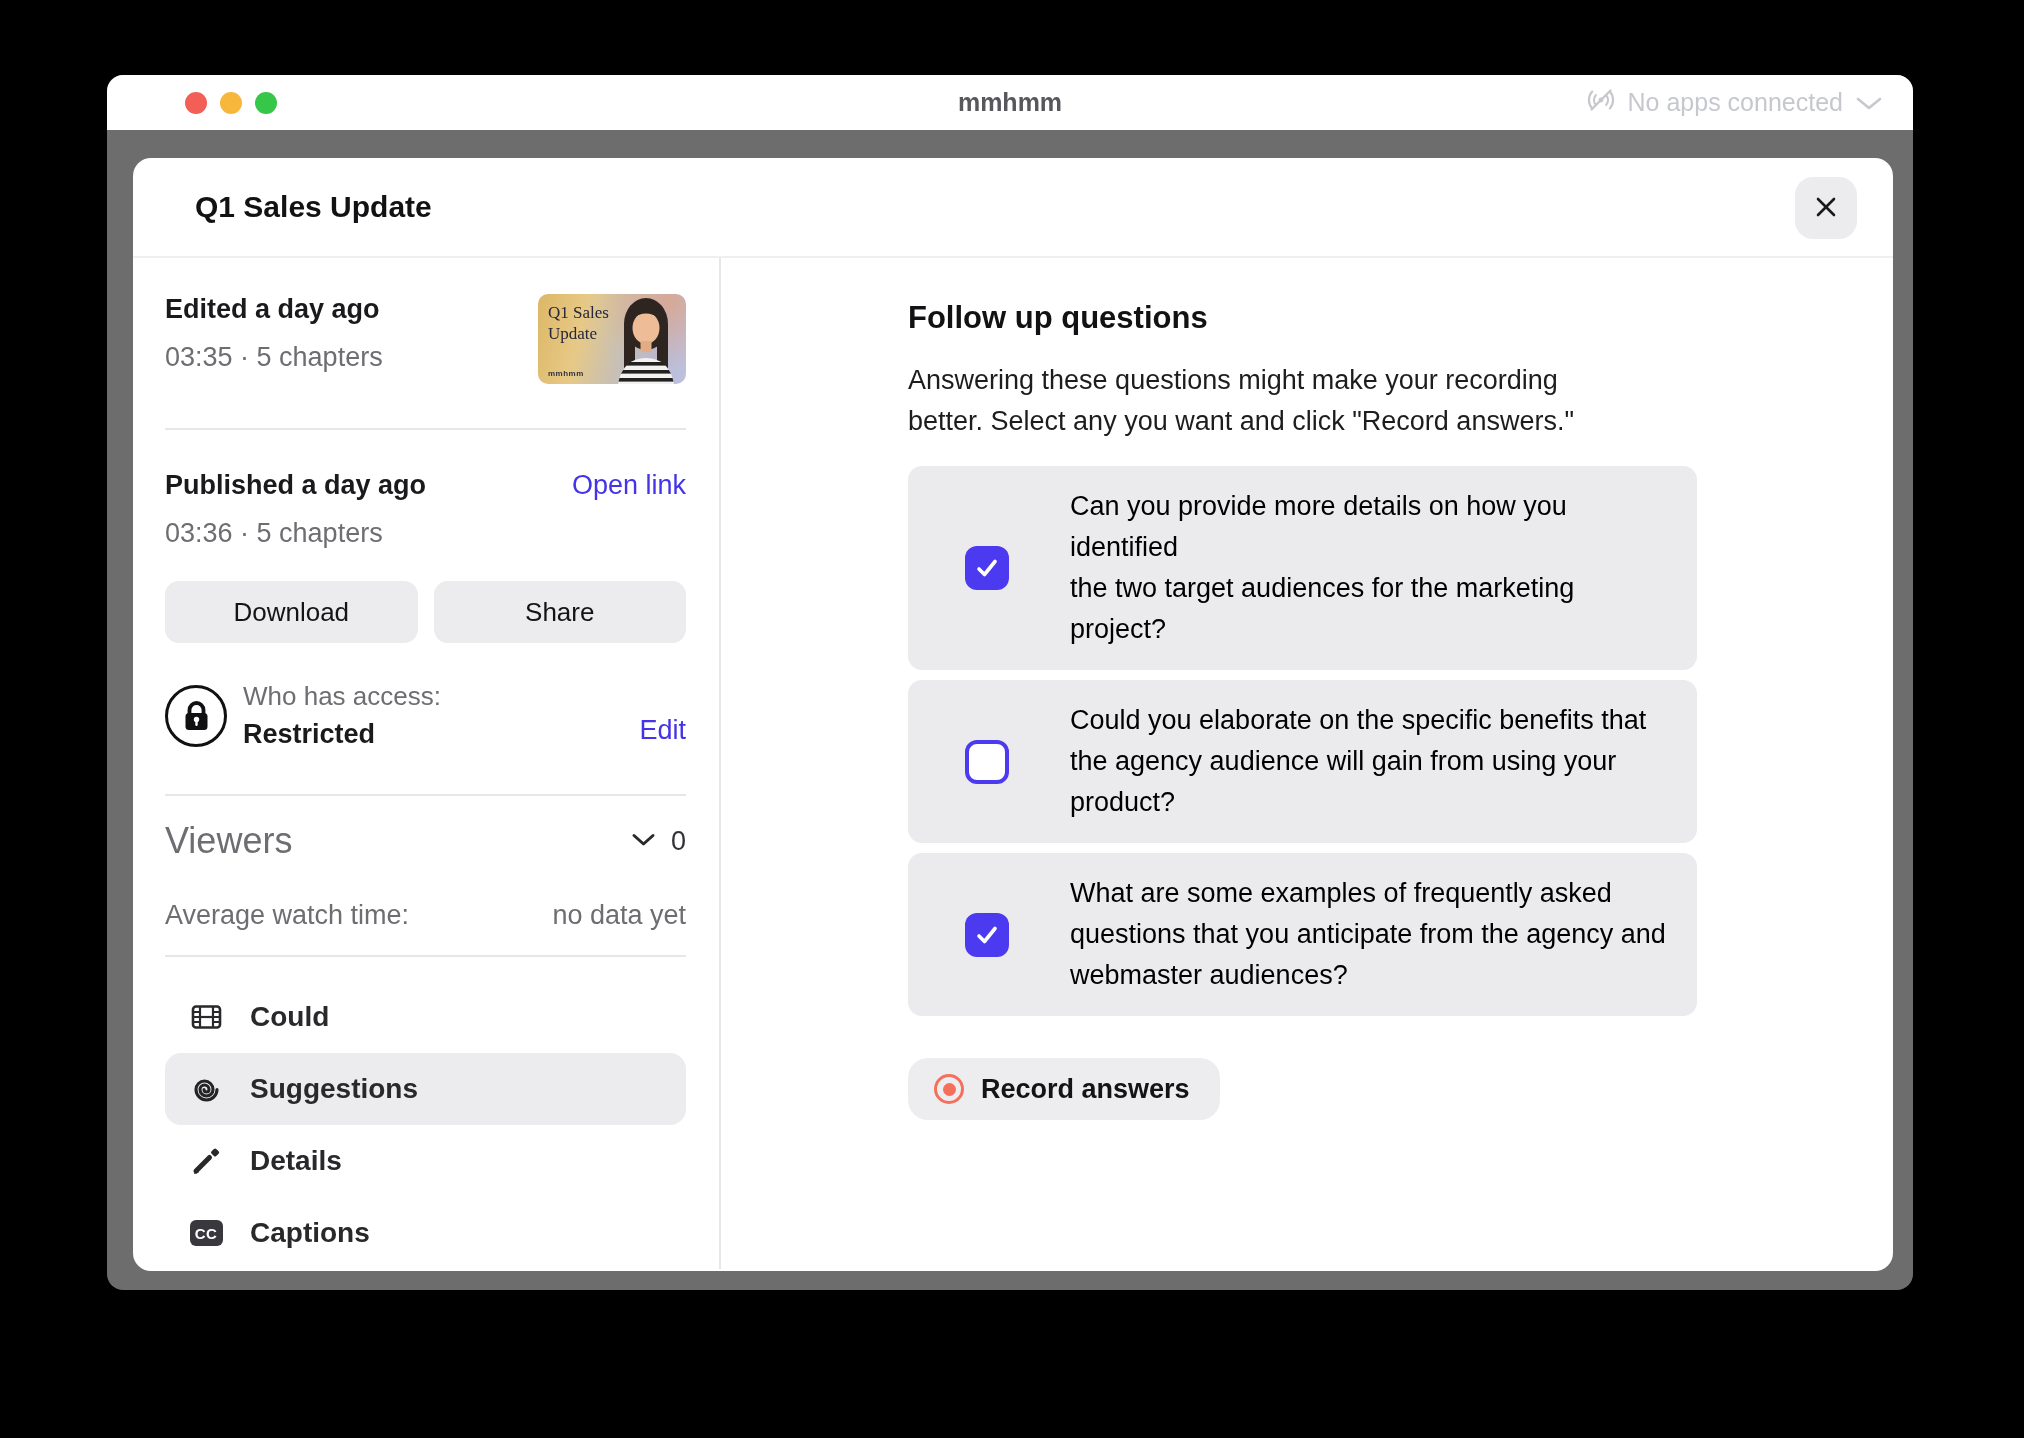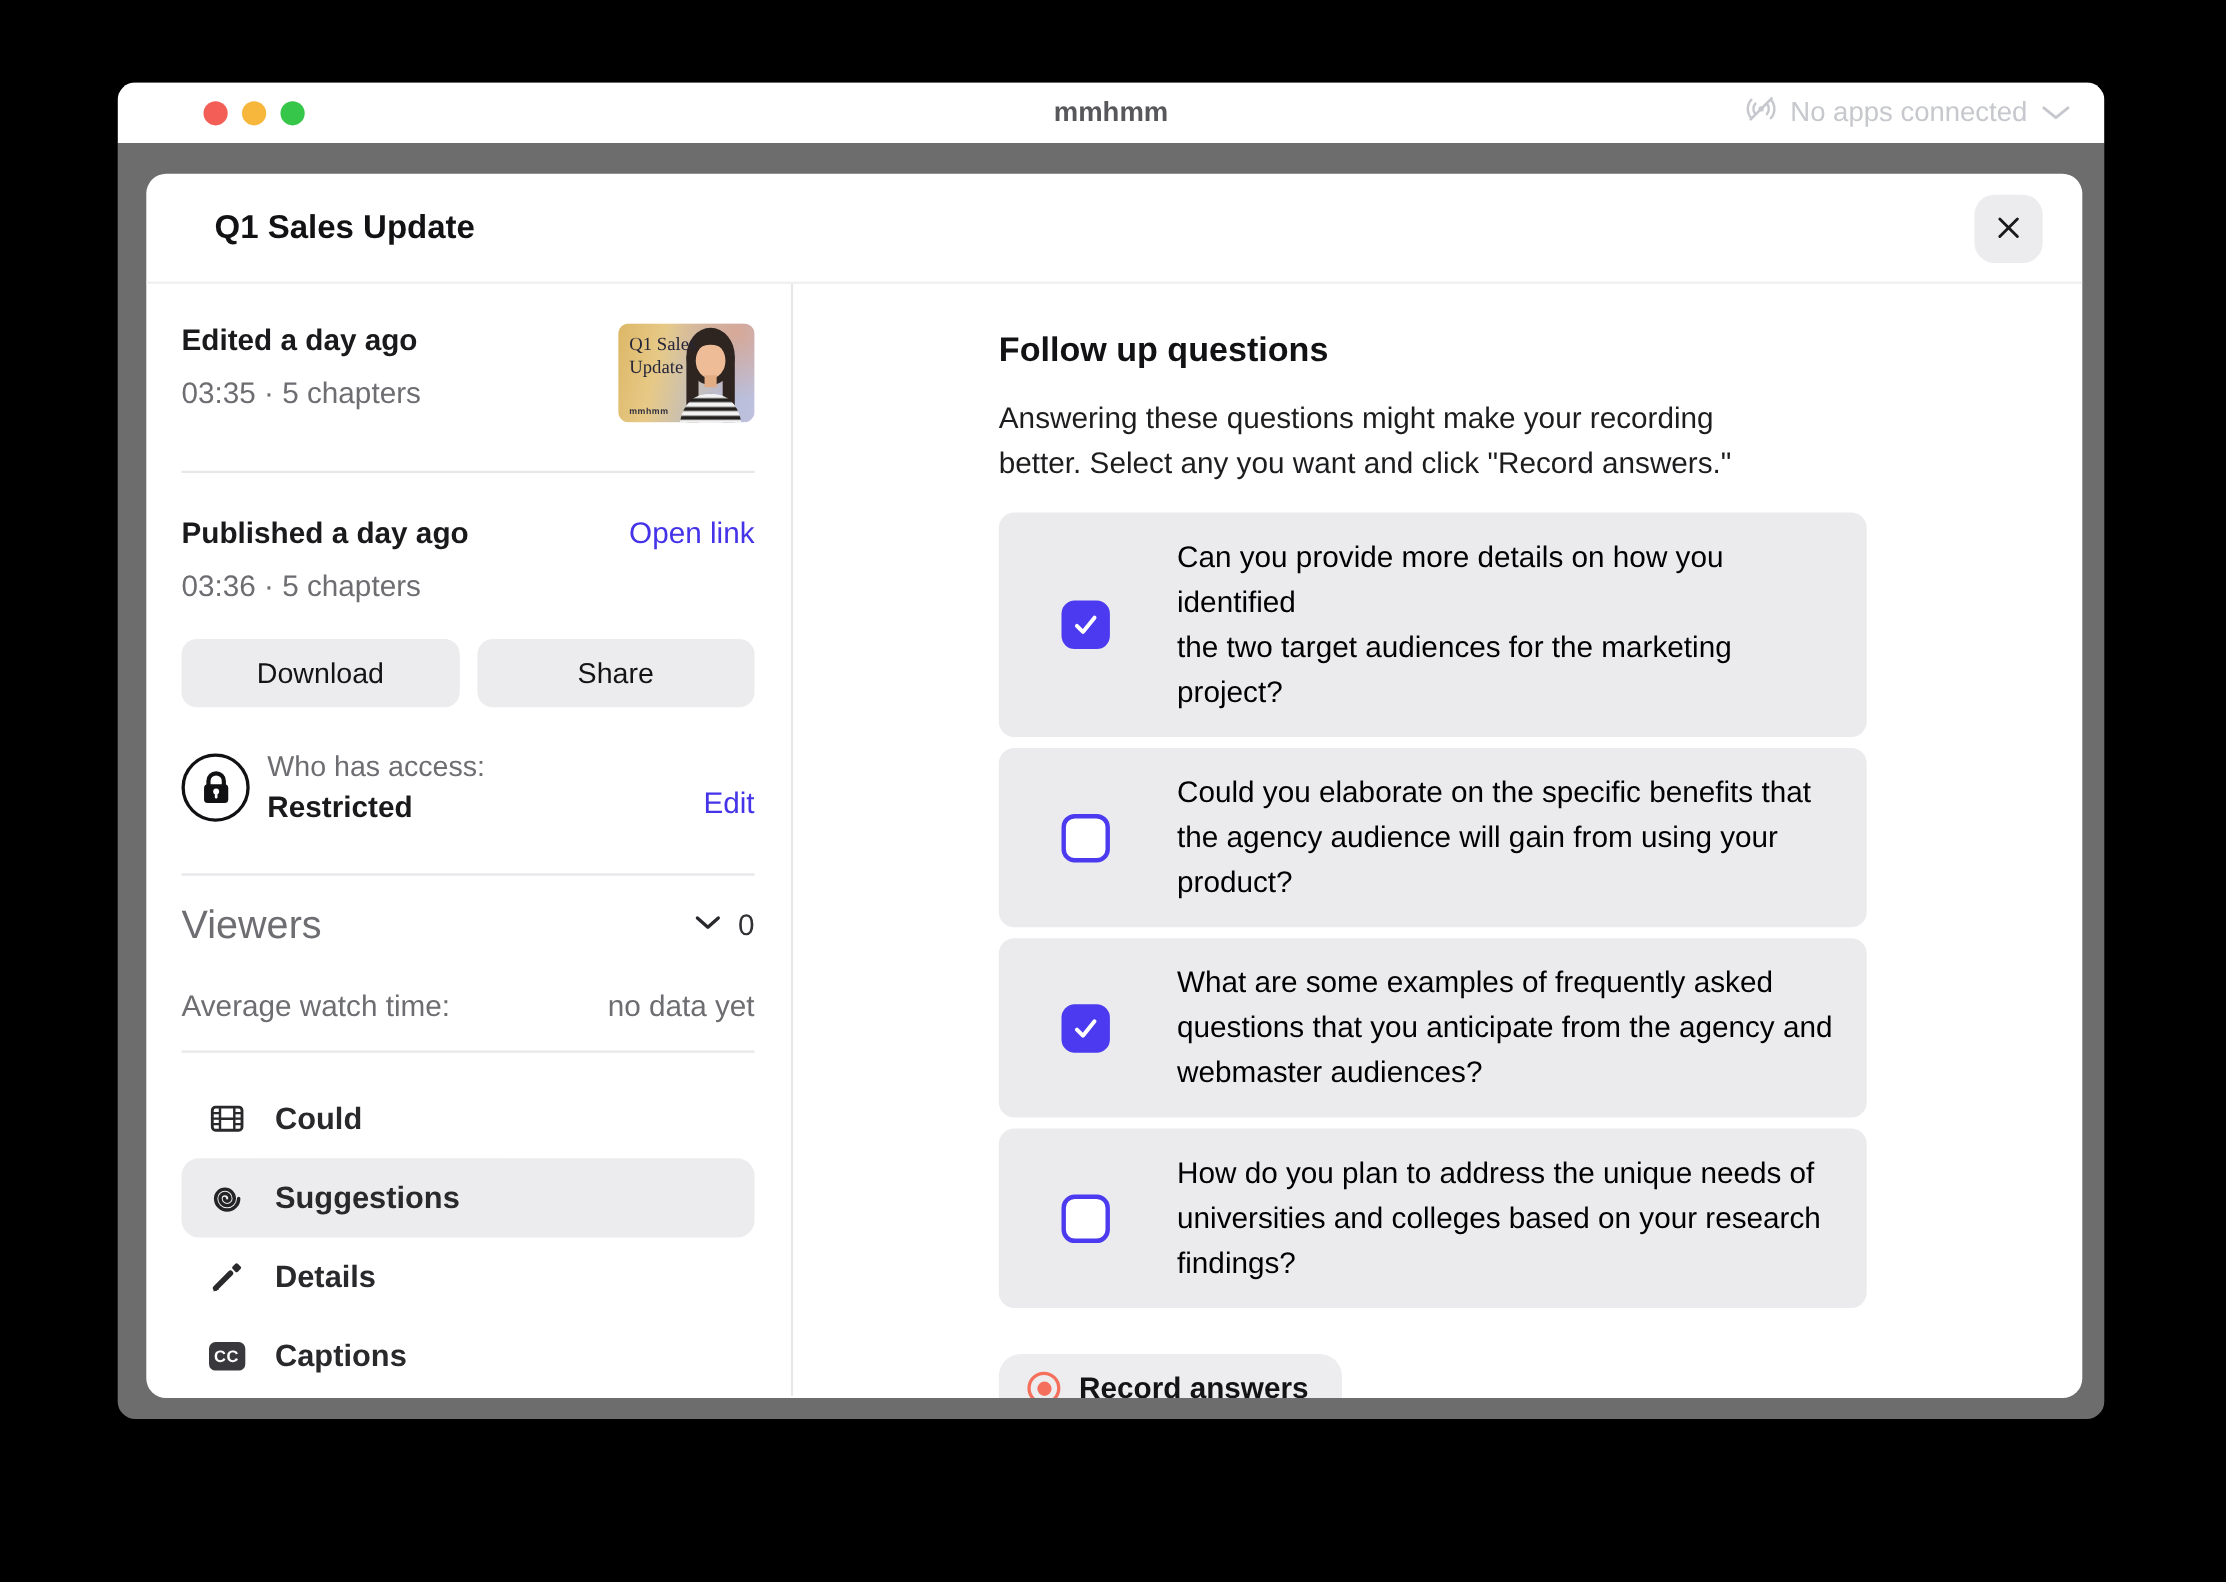--- a/index.html
+++ b/index.html
@@ -25,21 +25,21 @@
   .modal-title { font-size:30px; font-weight:700; color:#121214;text-align:center; }
   .close-btn { position:absolute; right:36px; top:19px; width:62px; height:62px; background:#ececee;
                border-radius:18px; display:flex; align-items:center; justify-content:center; cursor:pointer; border:none; }
   .modal-body { display:flex; height:1011px; }
   
   .left { width:588px; flex-shrink:0; border-right:2px solid #e7e7e9; padding:0 33px 0 32px; }
   .divider { border-bottom:2px solid #e7e7e9; }
   .sec-edited { display:flex; justify-content:space-between; padding:36px 0 44px 0; }
   .b-title { font-size:27px; font-weight:700; color:#1a1a1c; }
   .meta { font-size:27px; color:#6d6d72; margin-top:17px; }
-  .thumb { width:124px; height:90px; border-radius:10px; overflow:hidden; position:relative; flex-shrink:0;
+  .thumb { width:148px; height:90px; border-radius:10px; overflow:hidden; position:relative; flex-shrink:0;
            background:
              radial-gradient(circle at 88% 8%, rgba(233,157,115,.65), rgba(233,157,115,0) 45%),
              linear-gradient(103deg, #dcb766 0%, #e7c987 30%, #ccc1ae 52%, #b5bcd8 78%, #bfc1de 100%); cursor:pointer; }
   .thumb-title { position:absolute; left:10px; top:8px; font-family:"Liberation Serif", serif;
                  font-size:17px; line-height:21px; color:#26263a; }
   .thumb-brand { position:absolute; left:10px; bottom:6px; font-size:8px; font-weight:700; color:#33333f; letter-spacing:.5px; }
   .thumb svg.person { position:absolute; right:0; bottom:0; }
   .sec-published { padding-top:40px; }
   .pub-row { display:flex; justify-content:space-between; align-items:baseline; }
   .link { color:#4433e8; font-size:27px; cursor:pointer; }
@@ -289,30 +289,20 @@
               <svg width="26" height="26" viewBox="0 0 26 26" fill="none" stroke="#fff" stroke-width="3.6" stroke-linecap="round" stroke-linejoin="round">
                   <polyline points="5,14 10.5,19.5 21,6.5"></polyline>
                 </svg>
             </span>
             <div class="q-text">
               <div>What are some examples of frequently asked</div>
               <div>questions that you anticipate from the agency and</div>
               <div>webmaster audiences?</div>
             </div>
           </div>
-          <div class="card">
-            <span class="checkbox">
-              
-            </span>
-            <div class="q-text">
-              <div>How do you plan to address the unique needs of</div>
-              <div>universities and colleges based on your research</div>
-              <div>findings?</div>
-            </div>
-          </div>
         </div>
 
         <button class="record-btn">
           <span class="rec-icon">
               <span class="rec-dot"></span>
             </span>
           <span>Record answers</span>
         </button>
       </div>
     </div>

